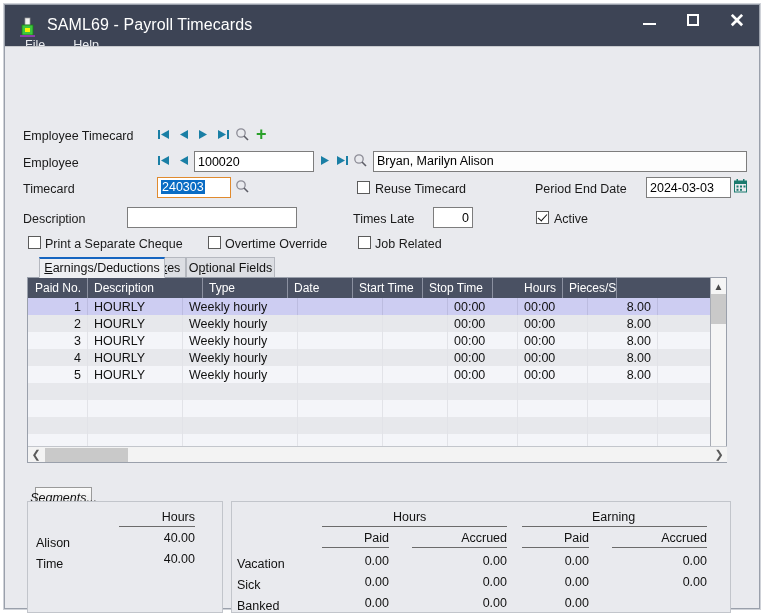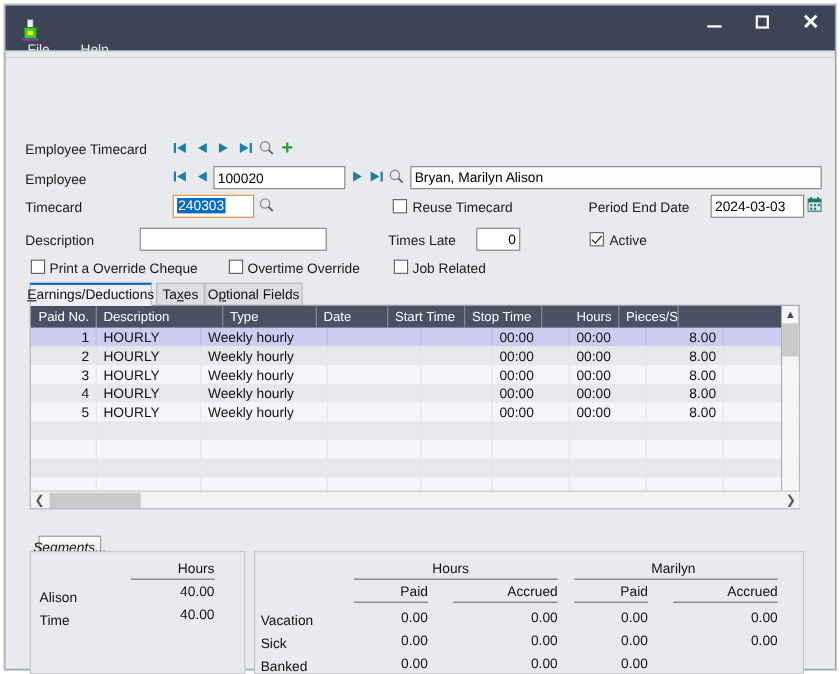--- a/index.html
+++ b/index.html
@@ -237,20 +237,21 @@
 
   <div class="titlebar">
     <div class="app-icon">
       <svg width="20" height="22" viewBox="0 0 20 22">
         <rect x="7" y="1" width="5" height="7" fill="#f2f2f2" stroke="#9a9a9a" stroke-width="0.7"></rect>
         <rect x="4" y="8" width="11" height="10" fill="#3ec63e" stroke="#178217" stroke-width="0.8"></rect>
         <rect x="7" y="11" width="5" height="4" fill="#f5f500"></rect>
         <rect x="2" y="18" width="15" height="2" fill="#8b3fa8"></rect>
       </svg>
     </div>
+    <div class="title-text">SAML69 - Payroll Timecards</div>
 
     <div class="menubar">
       <div class="menu-item">File</div>
       <div class="menu-item">Help</div>
     </div>
 
     <div class="win-btns">
       <div class="win-btn">
         <span class="glyph-min"></span>
       </div>
@@ -359,30 +360,30 @@
     <div class="lbl" style="left:18px; top:160px;">Description</div>
     <input class="fld" style="left: 122px; top: 155px; width: 170px;" value="">
 
     <div class="lbl" style="left:348px; top:160px;">Times Late</div>
     <input class="fld" style="left: 428px; top: 155px; width: 40px; text-align: right;" value="0">
 
     <div class="cbox checked" style="left:531px; top:159px;"></div>
     <div class="lbl" style="left:549px; top:160px;">Active</div>
 
     <div class="cbox" style="left:23px; top:184px;"></div>
-    <div class="lbl" style="left:40px; top:185px;">Print a Override Cheque</div>
+    <div class="lbl" style="left:40px; top:185px;">Print a Separate Cheque</div>
 
     <div class="cbox" style="left:203px; top:184px;"></div>
     <div class="lbl" style="left:220px; top:185px;">Overtime Override</div>
 
     <div class="cbox" style="left:353px; top:184px;"></div>
     <div class="lbl" style="left:370px; top:185px;">Job Related</div>
 
     <div class="tabstrip">
-      <div class="tab active" style="left:0; width:111px;">
+      <div class="tab active" style="left:12px; width:126px;">
         <span><u>E</u><span>arnings/Deductions</span></span>
       </div>
       <div class="tab" style="left:115px; width:44px;">
         <span>Ta<u>x</u>es</span>
       </div>
       <div class="tab" style="left:159px; width:89px;">
         <span>O<u>p</u>tional Fields</span>
       </div>
     </div>
 
@@ -518,21 +519,21 @@
     <div class="sumtxt r" style="left:120px; top:458px; width:70px;">Hours</div>
     <div class="uline" style="left:114px; top:474px; width:76px;"></div>
     <div class="sumtxt" style="left:31px; top:484px;">Alison</div>
     <div class="sumtxt r" style="left:120px; top:479px; width:70px;">40.00</div>
     <div class="sumtxt" style="left:31px; top:505px;">Time</div>
     <div class="sumtxt r" style="left:120px; top:500px; width:70px;">40.00</div>
 
     <div class="panel" style="left:226px; top:449px; width:500px; height:112px;"></div>
     <div class="sumtxt" style="left:388px; top:458px;">Hours</div>
     <div class="uline" style="left:317px; top:474px; width:185px;"></div>
-    <div class="sumtxt" style="left:587px; top:458px;">Marilyn</div>
+    <div class="sumtxt" style="left:587px; top:458px;">Earning</div>
     <div class="uline" style="left:517px; top:474px; width:185px;"></div>
 
     <div class="sumtxt r" style="left:317px; top:479px; width:67px;">Paid</div>
     <div class="uline" style="left:317px; top:495px; width:67px;"></div>
     <div class="sumtxt r" style="left:407px; top:479px; width:95px;">Accrued</div>
     <div class="uline" style="left:407px; top:495px; width:95px;"></div>
     <div class="sumtxt r" style="left:517px; top:479px; width:67px;">Paid</div>
     <div class="uline" style="left:517px; top:495px; width:67px;"></div>
     <div class="sumtxt r" style="left:607px; top:479px; width:95px;">Accrued</div>
     <div class="uline" style="left:607px; top:495px; width:95px;"></div>

